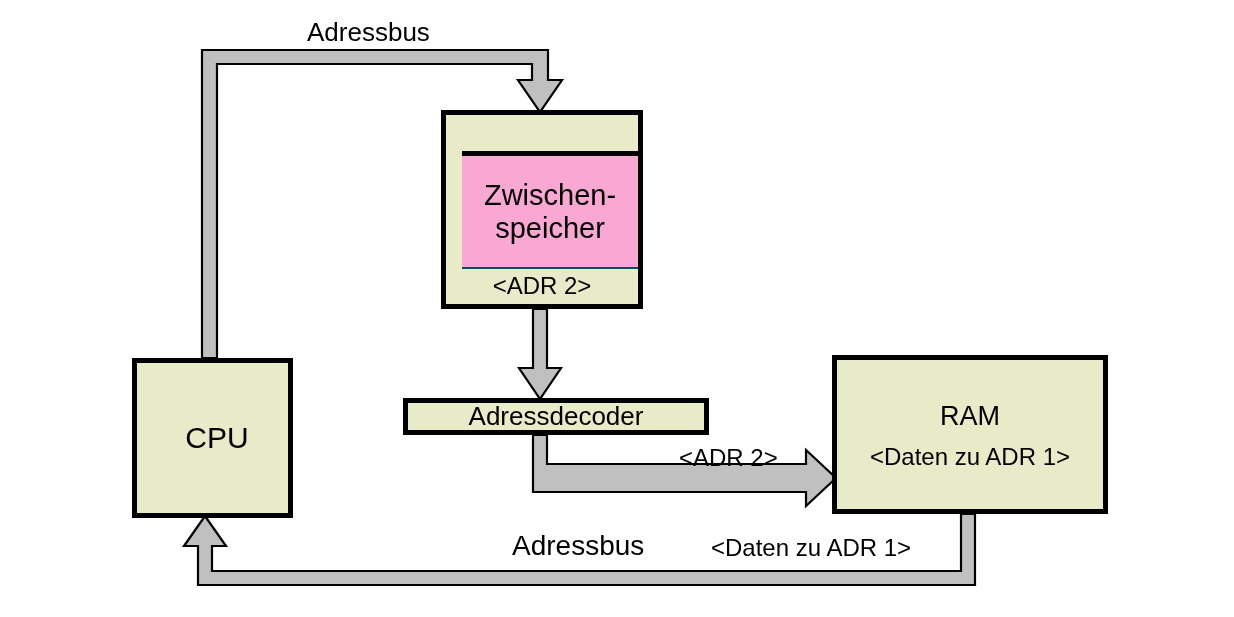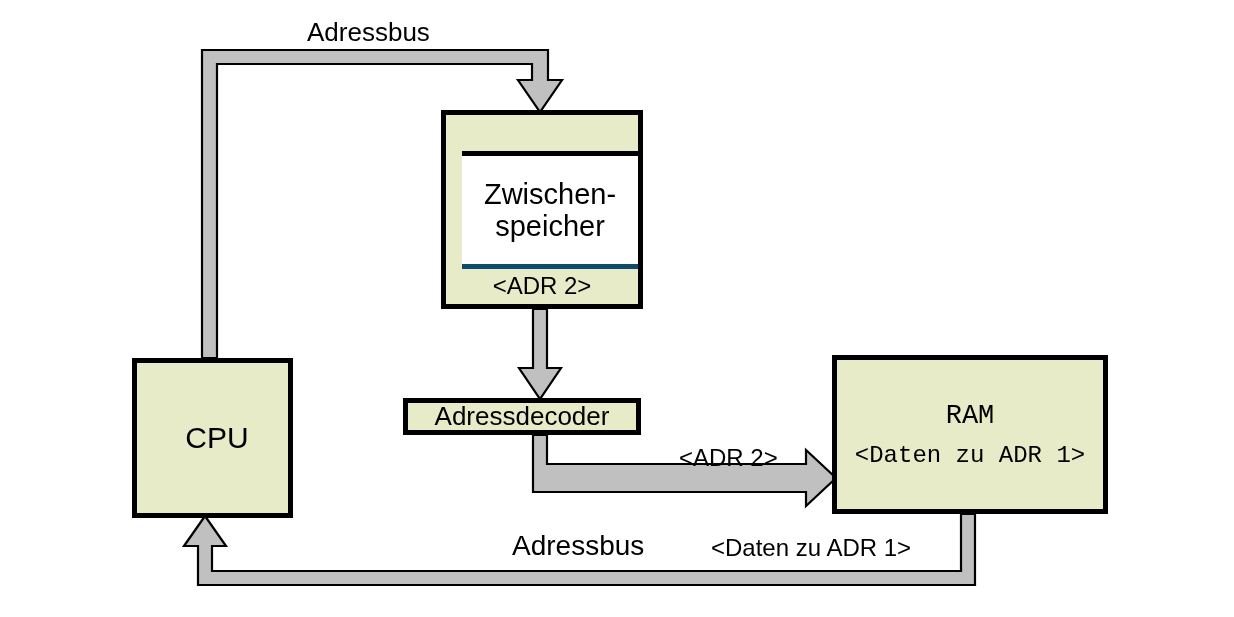--- a/index.html
+++ b/index.html
@@ -62,60 +62,59 @@
     justify-content: flex-start;
   }
   .buffer-band {
     height: 36px;
     flex: 0 0 36px;
     background: #e8ebc8;
   }
   .buffer-main {
     flex: 1 1 auto;
     border-top: 5px solid #000000;
-    border-bottom: 5px solid #0c4a6e;
+    border-bottom: 2px solid #0c4a6e;
     display: flex;
     align-items: center;
     justify-content: center;
-    background: #ffffff;
+    background: #f9a8d4;
     margin-left: 16px;
   }
   .buffer-main .node-label {
     font-size: 29px;
   }
   .buffer-foot {
     flex: 0 0 35px;
     display: flex;
     align-items: center;
     justify-content: center;
     background: #e8ebc8;
   }
   .buffer-foot .node-label {
     font-size: 24px;
   }
   #node-decoder {
     left: 403px;
     top: 398px;
-    width: 238px;
+    width: 306px;
     height: 37px;
     align-items: center;
     justify-content: center;
   }
   #node-decoder .node-label {
     font-size: 26px;
   }
   #node-ram {
     left: 832px;
     top: 355px;
     width: 276px;
     height: 159px;
     align-items: center;
     justify-content: center;
     padding-top: 4px;
-    font-family: Liberation Mono, monospace;
   }
   #node-ram .ram-title {
     font-size: 27px;
     text-align: center;
     margin-bottom: 9px;
   }
   #node-ram .ram-row {
     font-size: 24px;
     text-align: center;
     line-height: 1.33;

